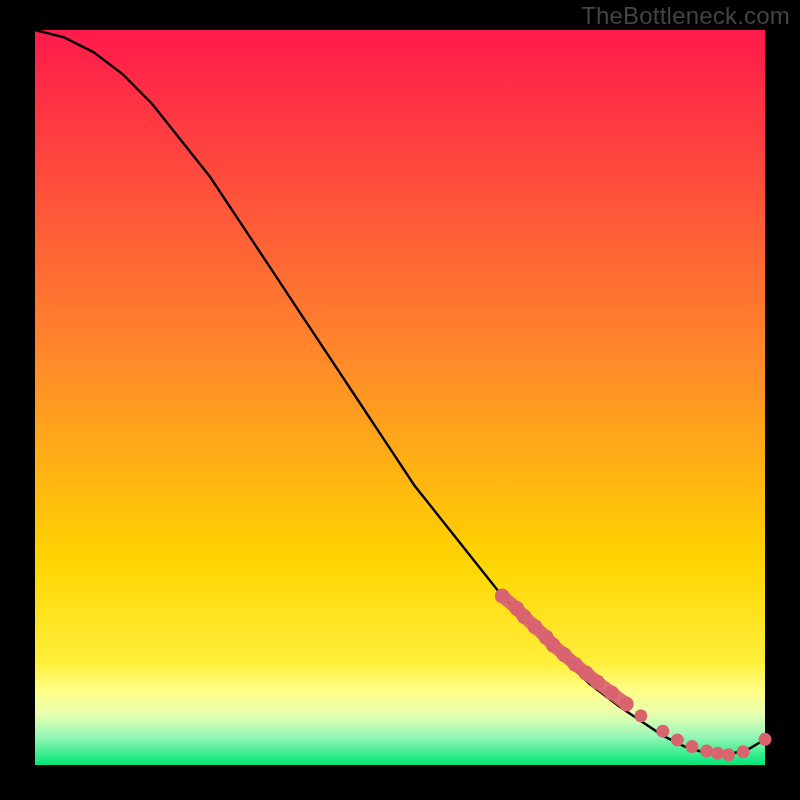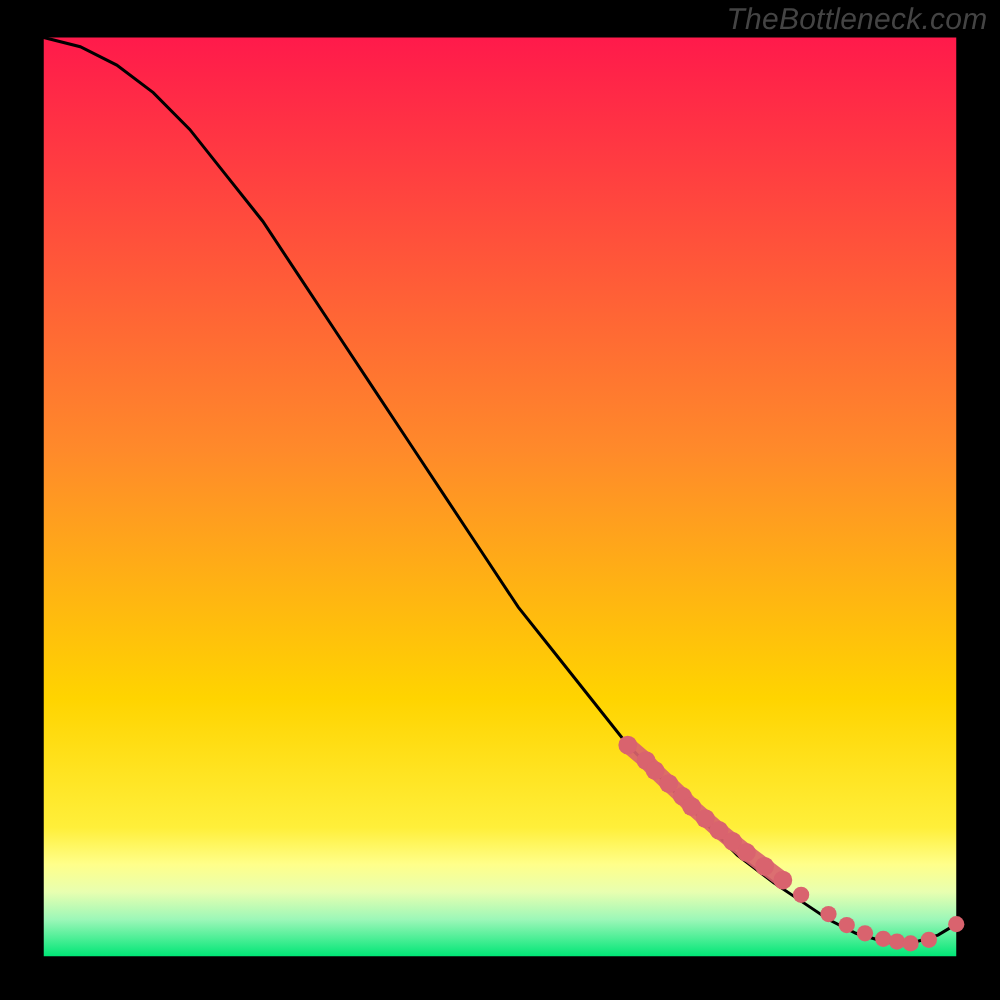--- a/index.html
+++ b/index.html
@@ -8,21 +8,20 @@
     width: 800px;
     height: 800px;
     background: #000;
     font-family: Arial, Helvetica, sans-serif;
     overflow: hidden;
   }
   .stage {
     position: relative;
     width: 800px;
     height: 620px;
-    font-style: italic;
   }
   .watermark {
     position: absolute;
     top: 2px;
     right: 10px;
     color: #444;
     font-size: 24px;
     font-weight: 500;
     letter-spacing: 0.2px;
     z-index: 5;

